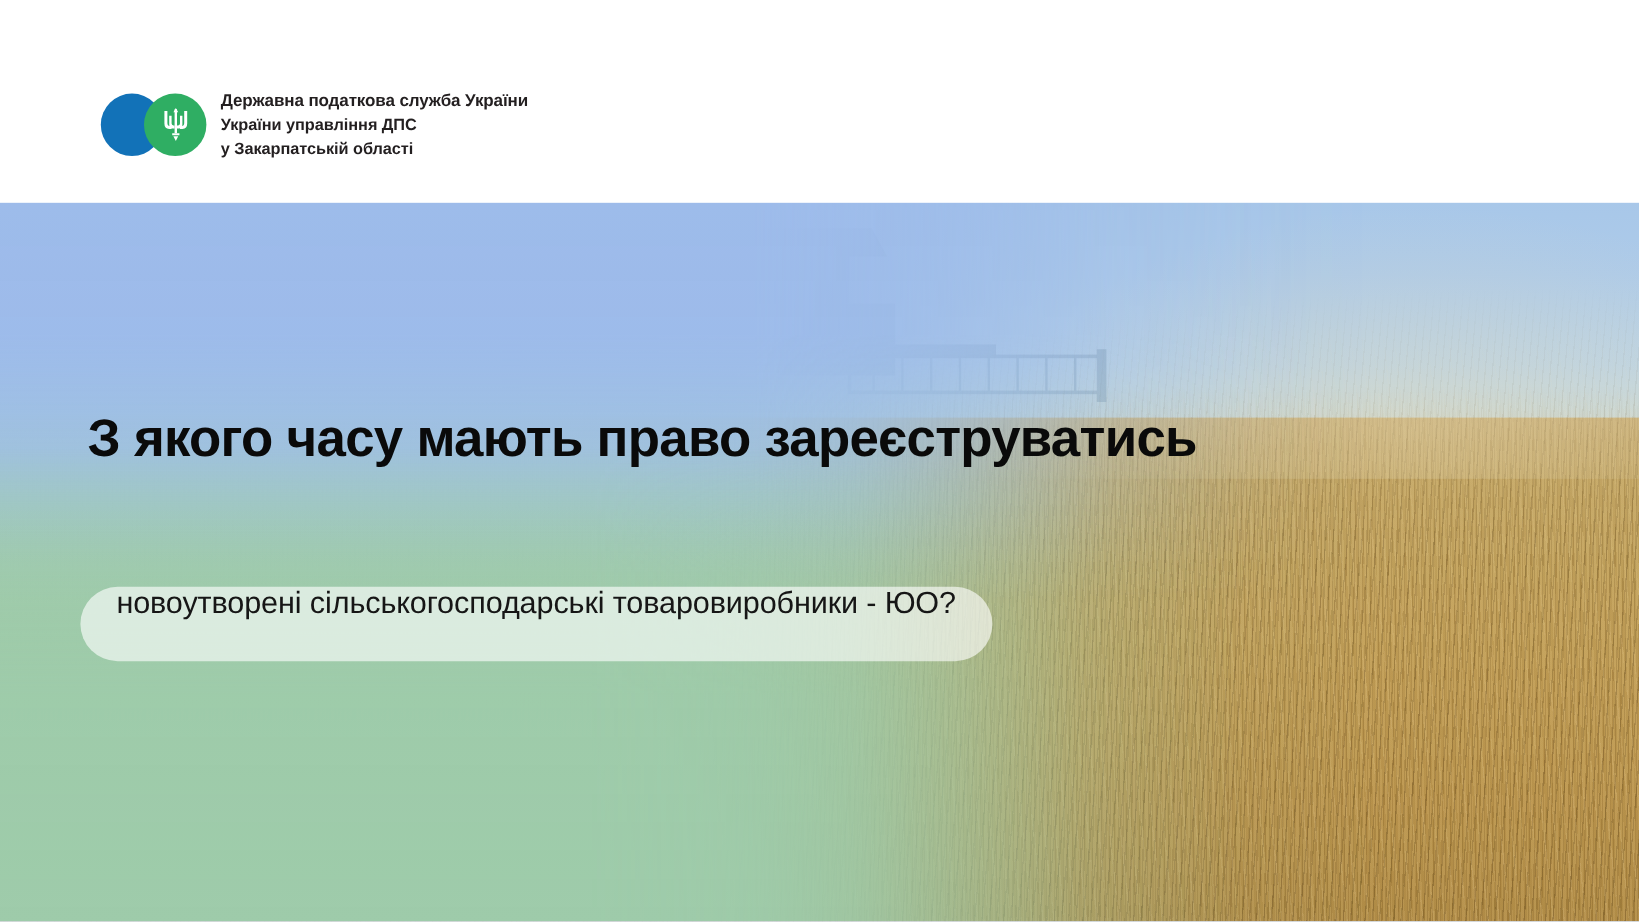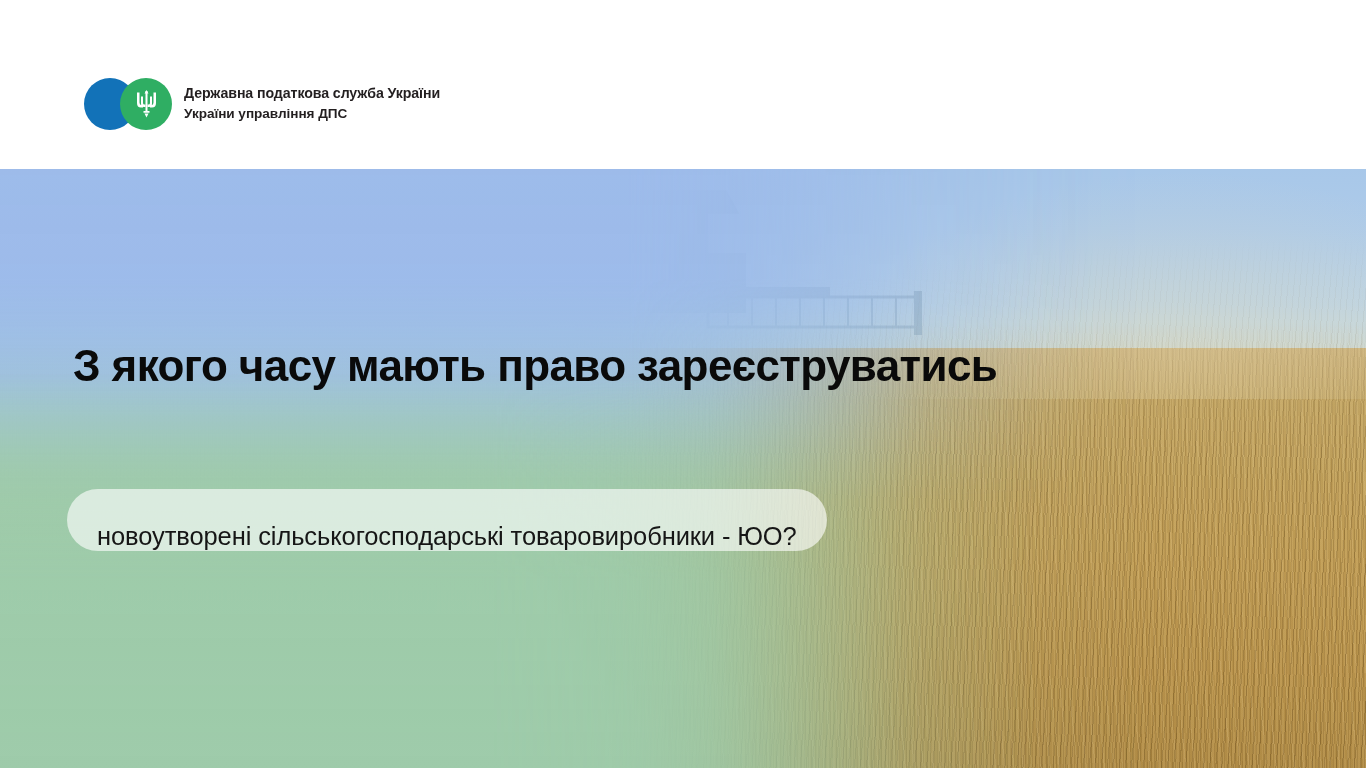--- a/index.html
+++ b/index.html
@@ -277,21 +277,21 @@
   }
   .headline .hl-line { display:block; white-space:nowrap; }
 
   .subtitle-pill {
     position:absolute;
     left:67px;
     top:358px;
     height:62px;
     padding:0 30px;
     display:flex;
-    align-items:flex-end;
+    align-items:flex-start;
     border-radius:31px;
     background:rgba(255,255,255,0.62);
     color:#161616;
     font-size:25.5px;
     font-weight:400;
     letter-spacing:-0.1px;
     white-space:nowrap;
   }
 </style>
 </head>
@@ -316,20 +316,21 @@
             <path d="M17 42 h12 v3.5 h-12 z"></path>
             <path d="M19 47 h8 l-4 8 z"></path>
           </g>
         </svg>
       </span>
     </div>
 
     <div class="logo-text">
       <div class="line1">Державна податкова служба України</div>
       <div class="line2">України управління ДПС</div>
+      <div class="line3">у Закарпатській області</div>
     </div>
 
   </div>
 
   <div class="hero">
 
     <div class="bg-sky"></div>
     <div class="bg-photo"></div>
     <div class="bg-sky-top"></div>
 

